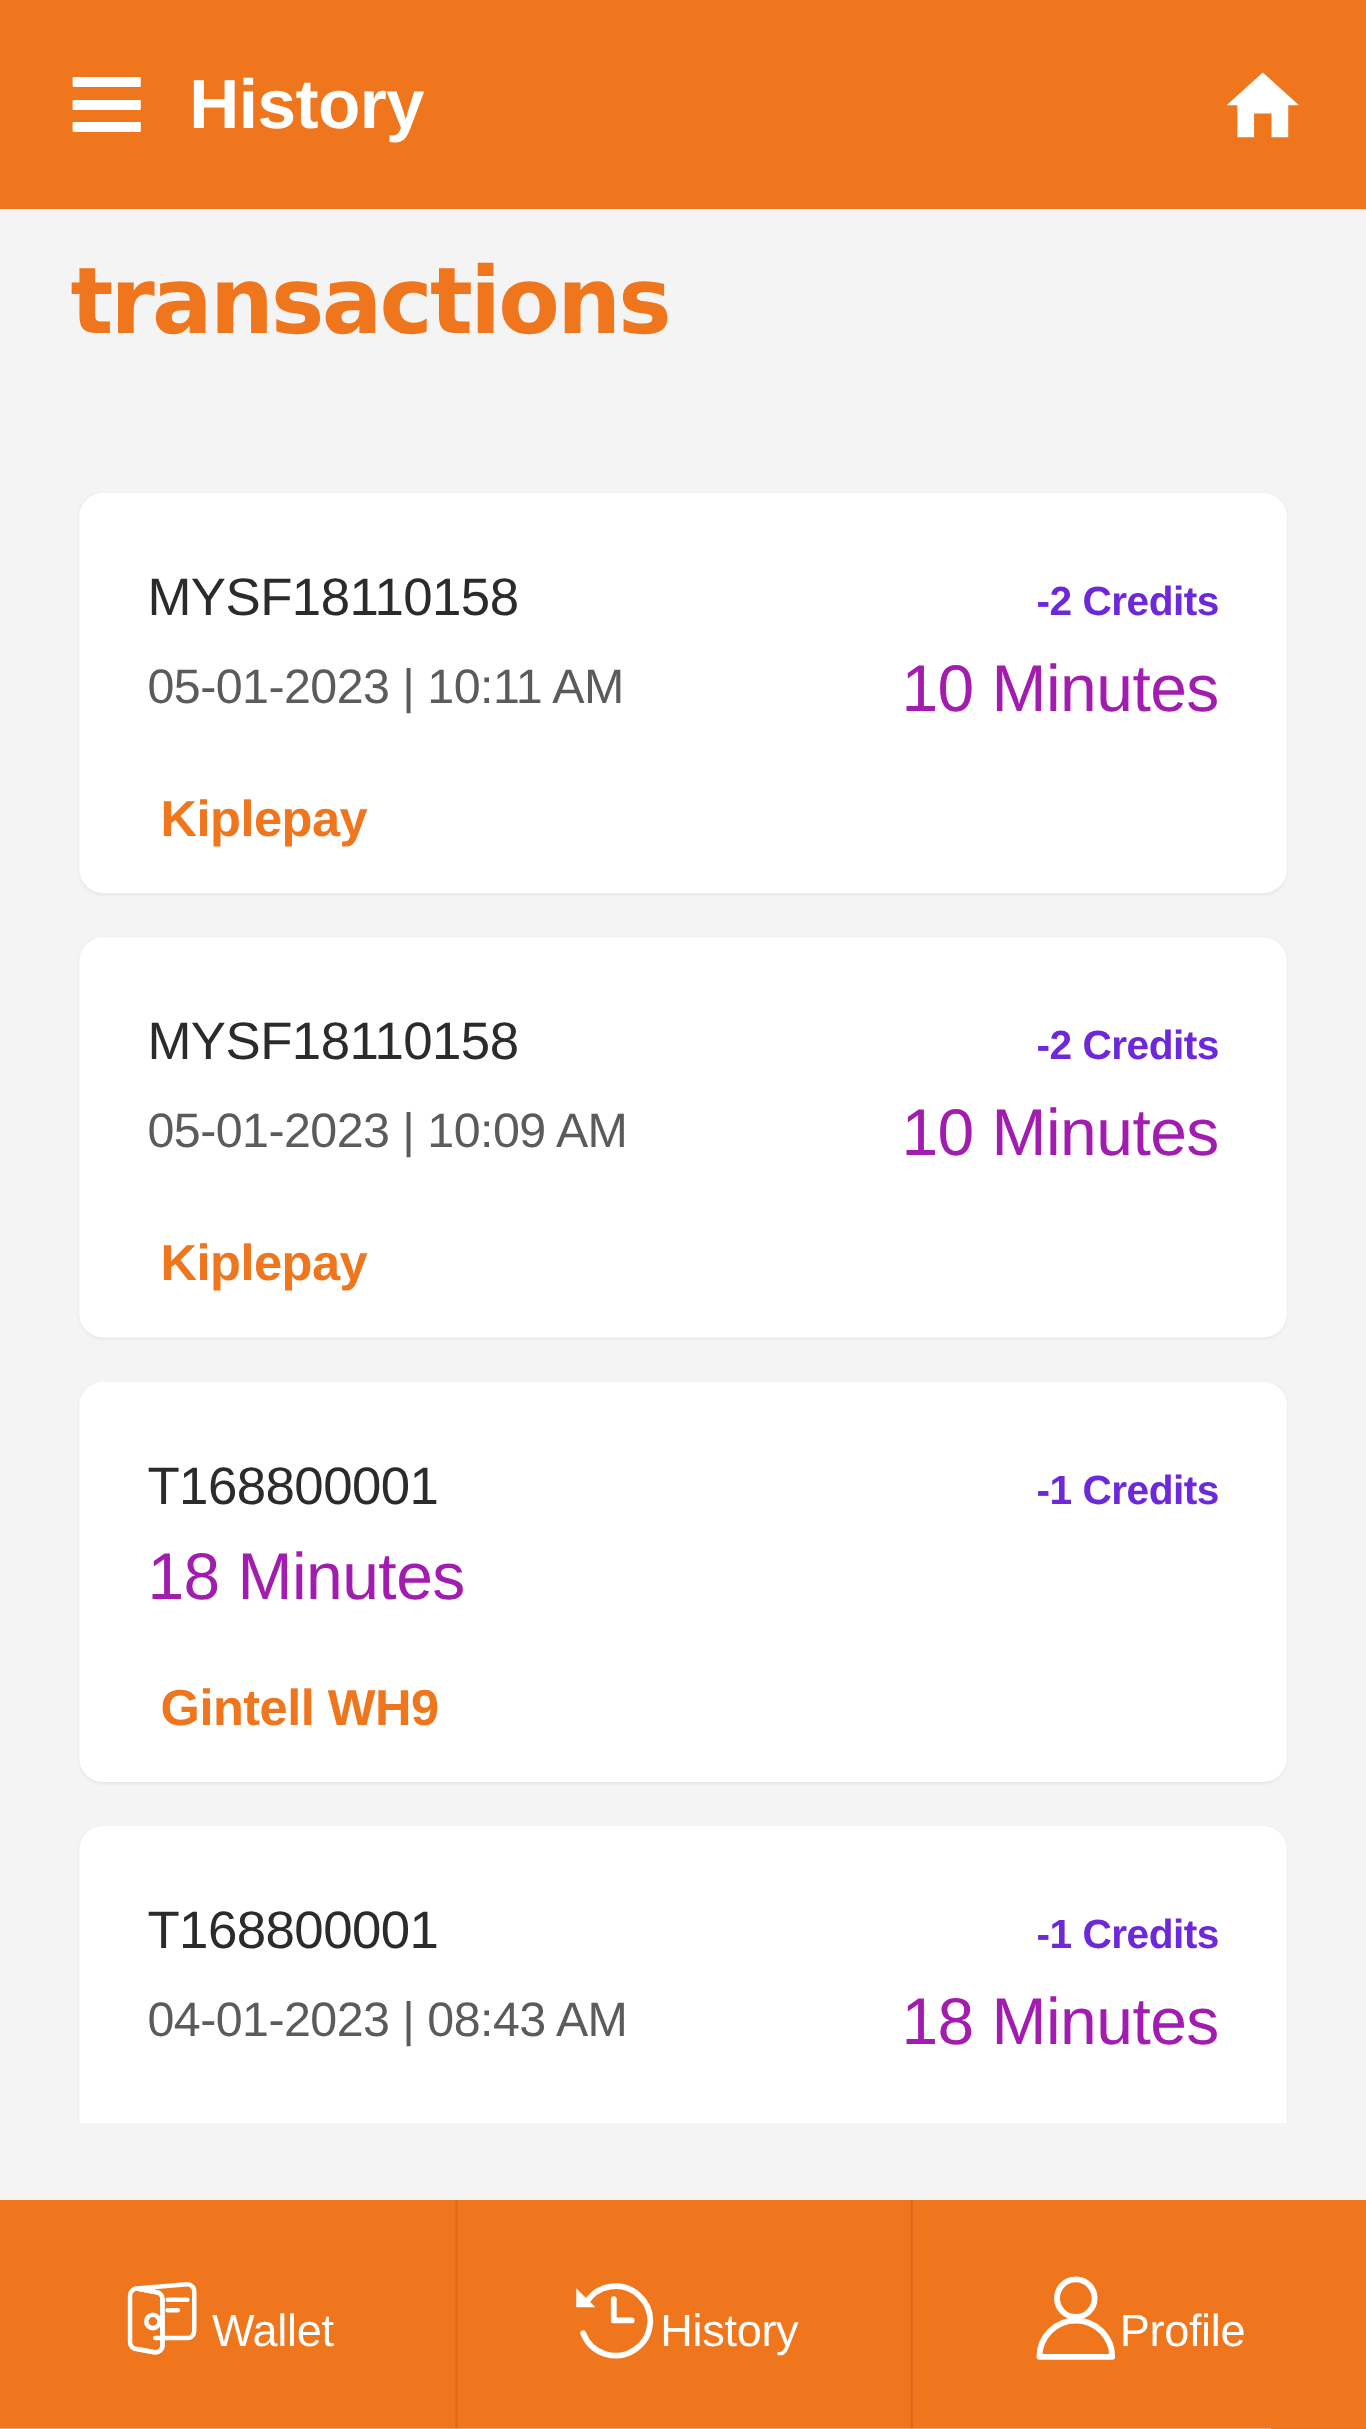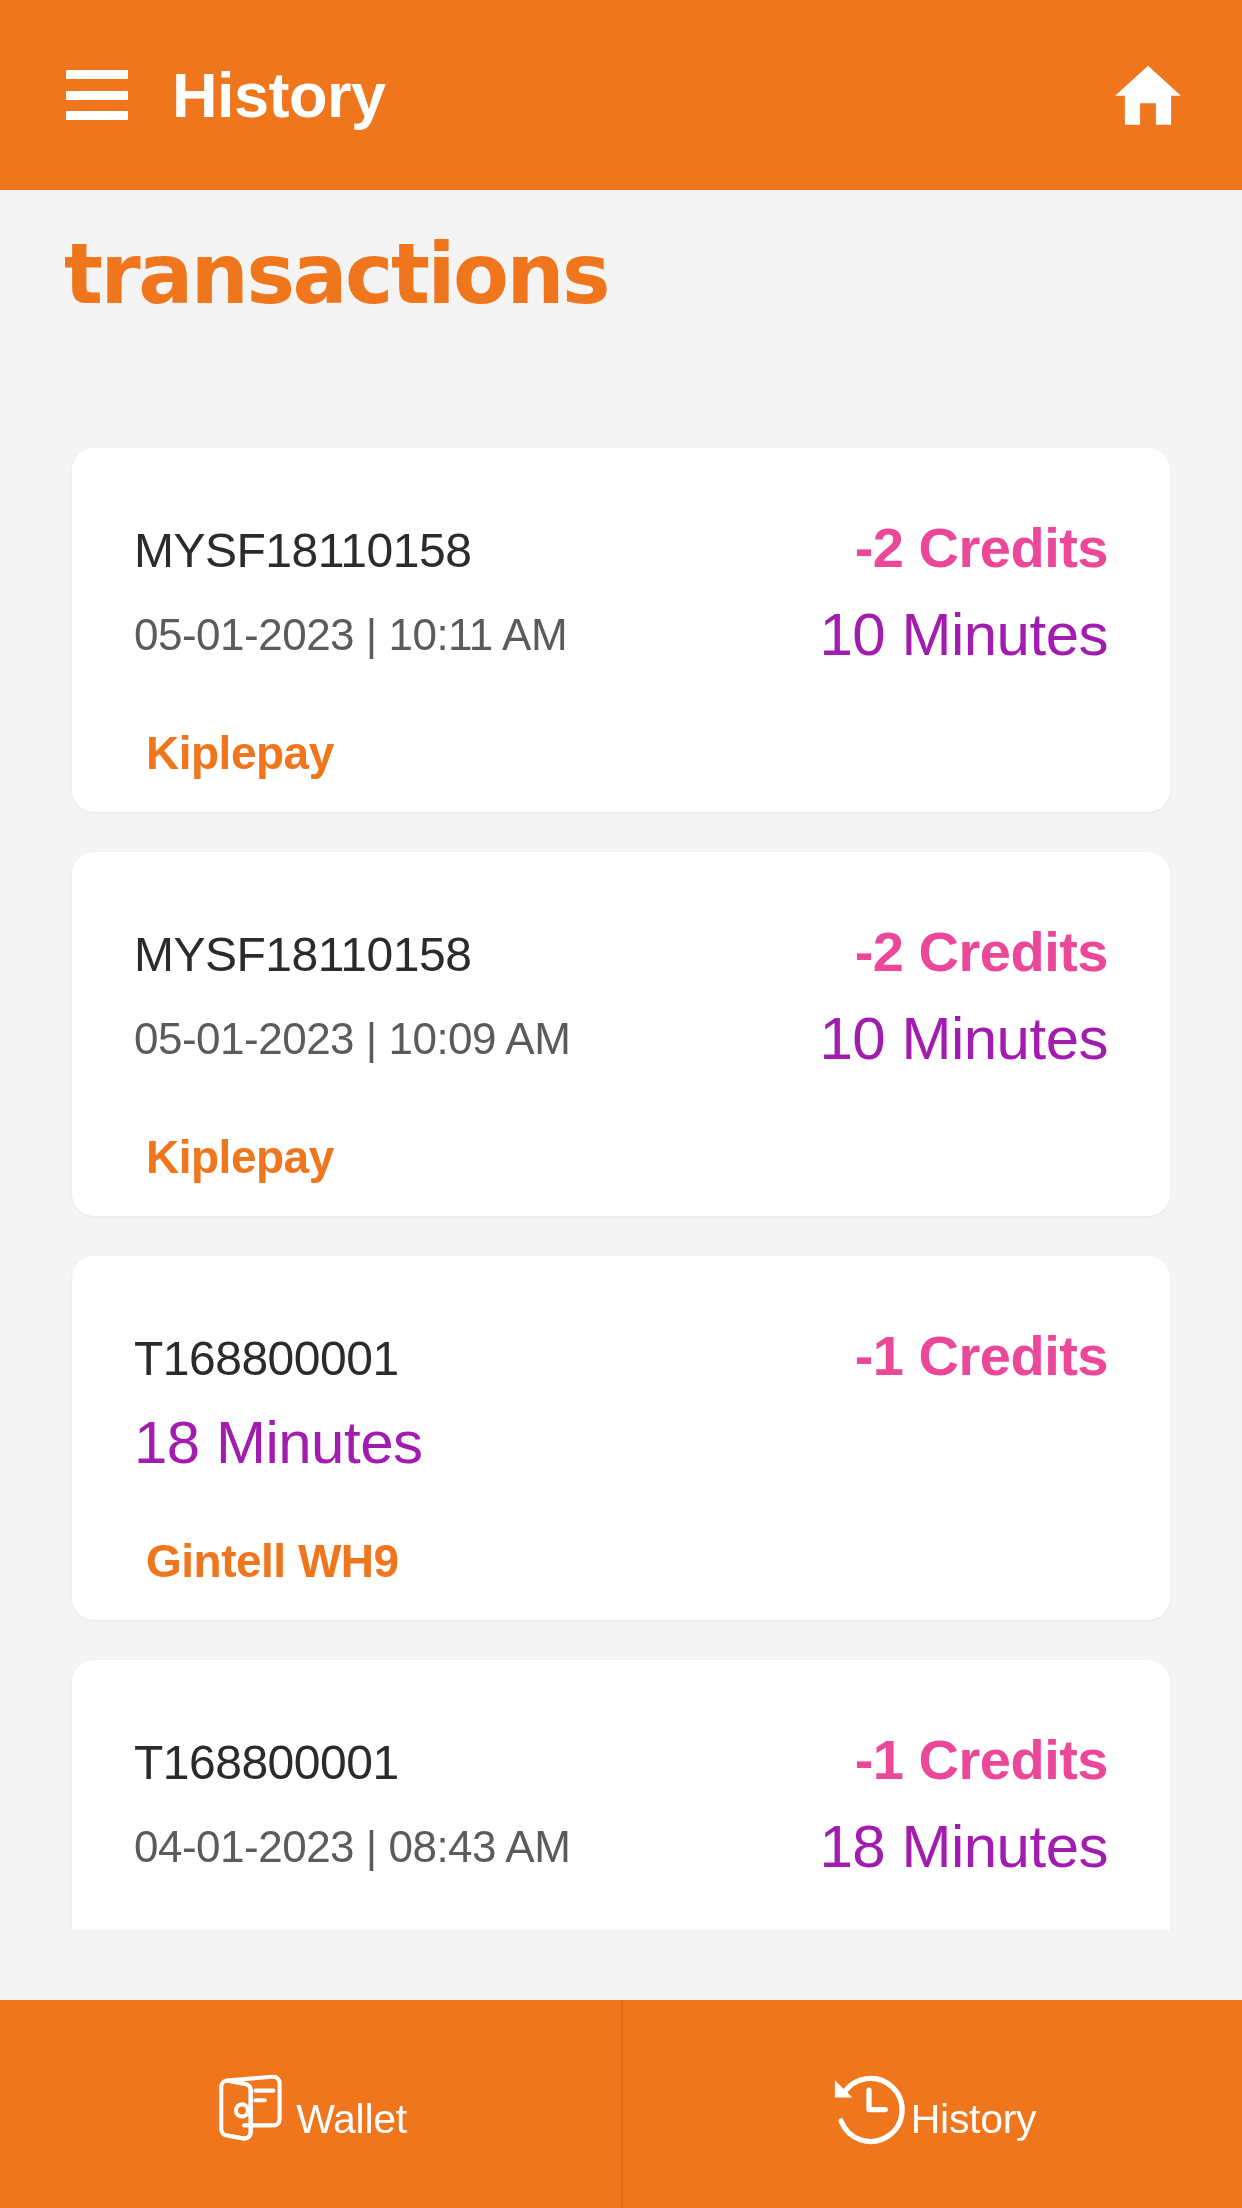--- a/index.html
+++ b/index.html
@@ -106,22 +106,22 @@
 
   .txn-id {
     font-size: 48px;
     color: #2b2b2b;
     font-weight: 400;
     letter-spacing: -0.5px;
     line-height: 1.15;
   }
 
   .txn-credits {
-    font-size: 56px;
-    color: #ec4899;
+    font-size: 37px;
+    color: #6d28d9;
     font-weight: bold;
     letter-spacing: -0.5px;
     line-height: 1.15;
   }
 
   .txn-datetime {
     font-size: 44px;
     color: #5b5b5b;
     font-weight: 400;
     letter-spacing: -0.5px;
@@ -302,14 +302,23 @@
       <svg width="84" height="84" viewBox="0 0 32 32">
         <path d="M6.2 10.4 A12 12 0 1 1 5.4 20.6" fill="none" stroke="#fff" stroke-width="2" stroke-linecap="round"></path>
         <path d="M3.0 5.0 L3.0 11.6 L9.6 11.6 Z" fill="#fff"></path>
         <path d="M16 8.8 L16 16.2 L22.2 16.2" fill="none" stroke="#fff" stroke-width="2" stroke-linecap="round" stroke-linejoin="round"></path>
       </svg>
     </div>
     <div class="nav-label">History</div>
   </div>
 
 
+  <div class="nav-item">
+    <div class="nav-icon">
+      <svg width="80" height="86" viewBox="0 0 30 32">
+        <circle cx="15" cy="8.6" r="6.4" fill="none" stroke="#fff" stroke-width="2"></circle>
+        <path d="M2.6 28.6 A12.4 12.4 0 0 1 27.4 28.6 Z" fill="none" stroke="#fff" stroke-width="2" stroke-linejoin="round"></path>
+      </svg>
+    </div>
+    <div class="nav-label">Profile</div>
+  </div>
 
 </div>
 
 </body></html>

